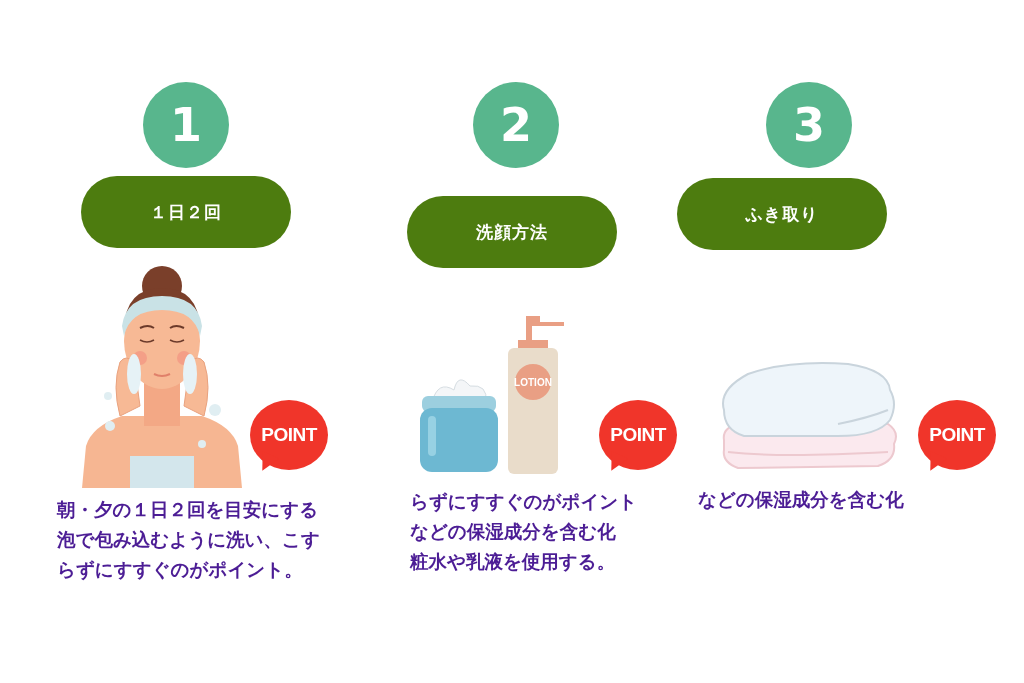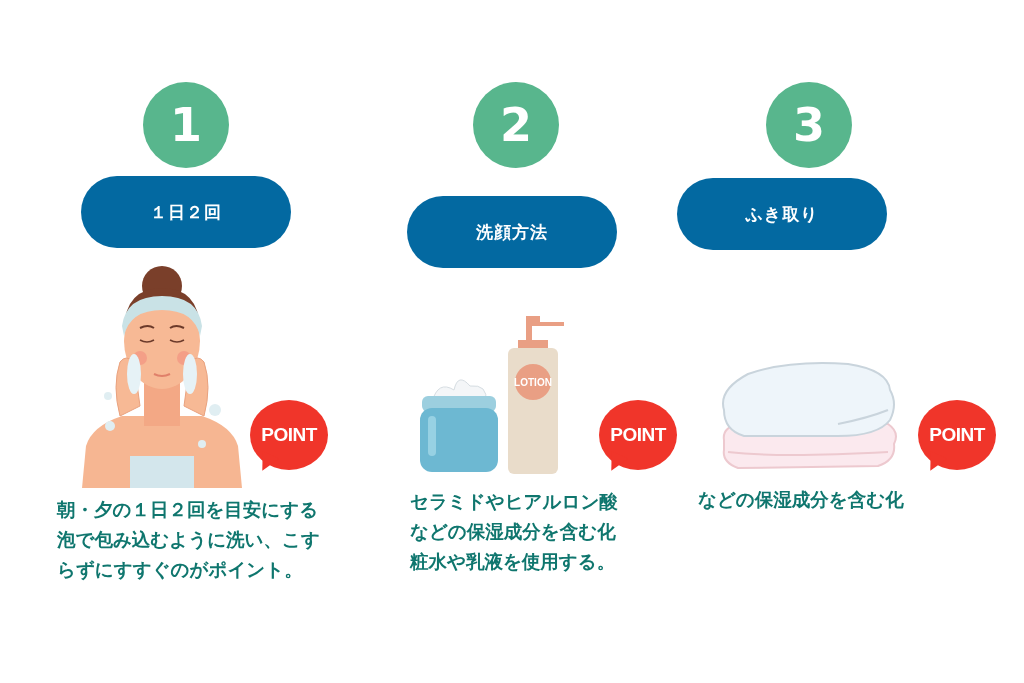--- a/index.html
+++ b/index.html
@@ -2,24 +2,24 @@
 <html><head>
 <meta charset="utf-8">
 <style>
   html, body { margin:0; padding:0; }
   body { width:1024px; height:683px; background:#ffffff; position:relative; overflow:hidden;
          font-family:"DejaVu Sans", sans-serif; }
   .step { position:absolute; }
   .num-circle { position:absolute; width:86px; height:86px; border-radius:50%;
     background:#58b68d; color:#fff; font-family:"DejaVu Sans", sans-serif; font-weight:bold;
     font-size:46px; display:flex; align-items:center; justify-content:center; }
-  .pill { position:absolute; width:210px; height:72px; border-radius:36px; background:#0369a1;
+  .pill { position:absolute; width:210px; height:72px; border-radius:36px; background:#4d7c0f;
     color:#fff; font-weight:bold; font-size:17px; display:flex; align-items:center; justify-content:center;
     letter-spacing:1px; }
-  .desc { position:absolute; font-weight:bold; color:#0f766e; font-size:18.5px; line-height:30px;
+  .desc { position:absolute; font-weight:bold; color:#4c1d95; font-size:18.5px; line-height:30px;
     white-space:pre; }
   .point { position:absolute; width:78px; height:70px;text-align:right; }
   .point .bubble { position:absolute; left:0; top:0; width:78px; height:70px; border-radius:50%;
     background:#f0352a; }
   .point .tail { position:absolute; left:8px; top:54px; width:0; height:0;
     border-left:8px solid transparent; border-right:10px solid transparent;
     border-top:18px solid #f0352a; transform:rotate(25deg); }
   .point .label { position:absolute; left:0; top:0; width:78px; height:70px; display:flex;
     align-items:center; justify-content:center; color:#fff; font-family:"Liberation Sans", sans-serif;
     font-weight:bold; font-size:19px; letter-spacing:-0.5px; }
@@ -97,21 +97,21 @@
     <circle cx="27" cy="70" r="18" fill="#e99f84"></circle>
     <text x="27" y="74" text-anchor="middle" font-family="Liberation Sans, sans-serif" font-weight="bold" font-size="10" fill="#fff">LOTION</text>
   </svg>
 
   <div class="point" style="left:599px;top:400px;">
     <div class="bubble"></div>
     <div class="tail"></div>
     <div class="label">POINT</div>
   </div>
 
-  <div class="desc" style="left:410px;top:487px;">セラミドやヒアルロン酸
+  <div class="desc" style="left:410px;top:487px;">らずにすすぐのがポイント
 などの保湿成分を含む化
 粧水や乳液を使用する。</div>
 </div>
 
 <div class="step">
   <div class="num-circle" style="left:766px;top:82px;">3</div>
   <div class="pill" style="left:677px;top:178px;">ふき取り</div>
 
   <svg style="left:718px;top:360px;" width="180" height="115" viewBox="0 0 180 115">
     <path d="M6 80 Q4 68 20 64 L170 64 Q182 72 176 84 Q178 100 160 106 L20 108 Q4 102 6 90 Z" fill="#fbe9ee" stroke="#edc9cf" stroke-width="2"></path>

